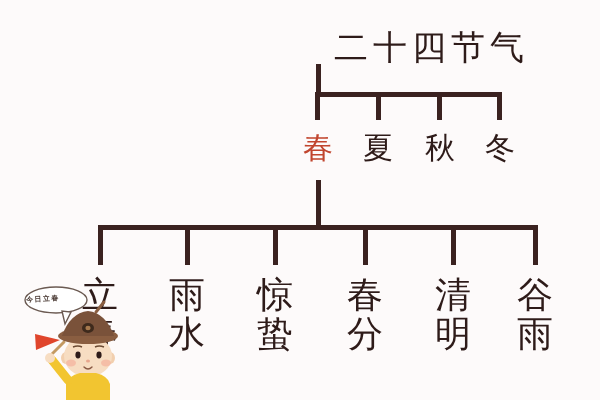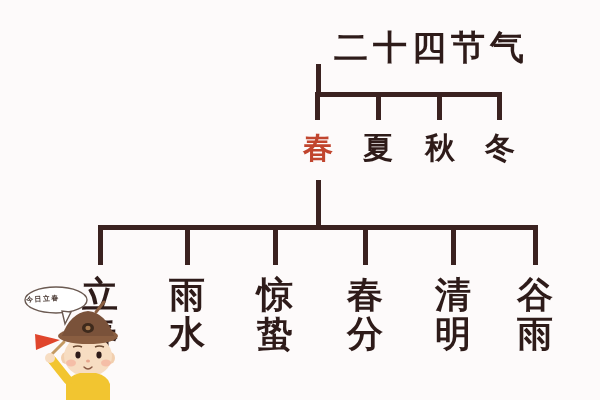--- a/index.html
+++ b/index.html
@@ -25,21 +25,21 @@
   .hline, .vline {
     position: absolute;
     background: #3b2220;
   }
 
   
   .cjk {
     position: absolute;
     color: #2e1b19;
     font-family: "DejaVu Sans", "Liberation Sans", sans-serif;
-    font-weight: 700;
+    font-weight: 400;
     line-height: 1;
     white-space: nowrap;
     letter-spacing: 0;
   }
 
   .title {
     font-size: 34px;
     letter-spacing: 5px;
     top: 30px;
     left: 334px;

